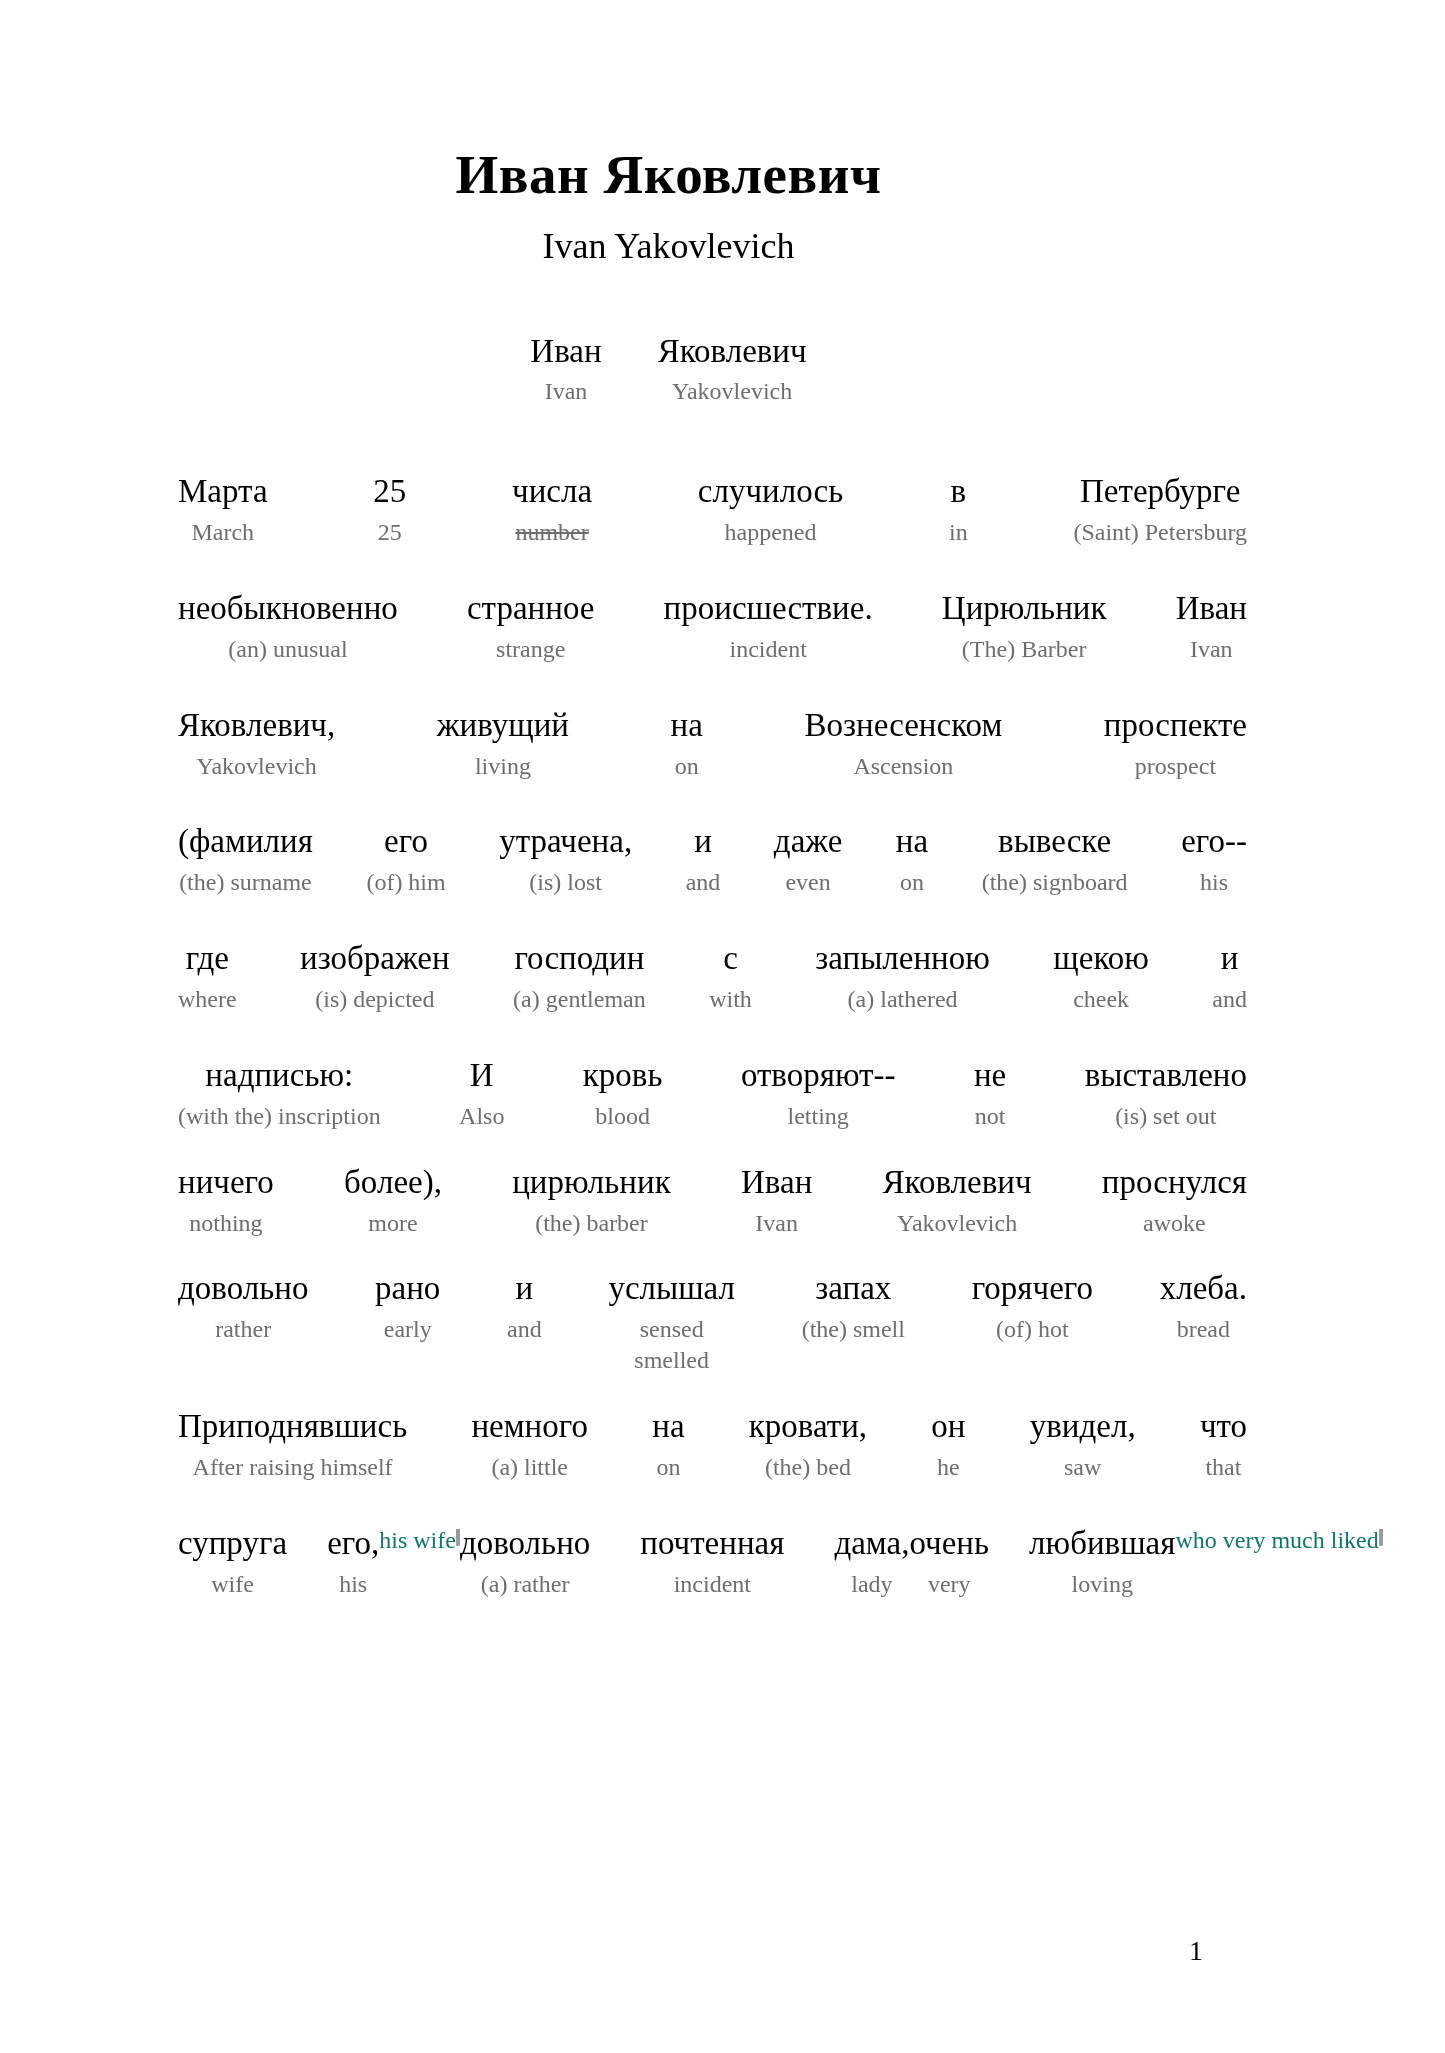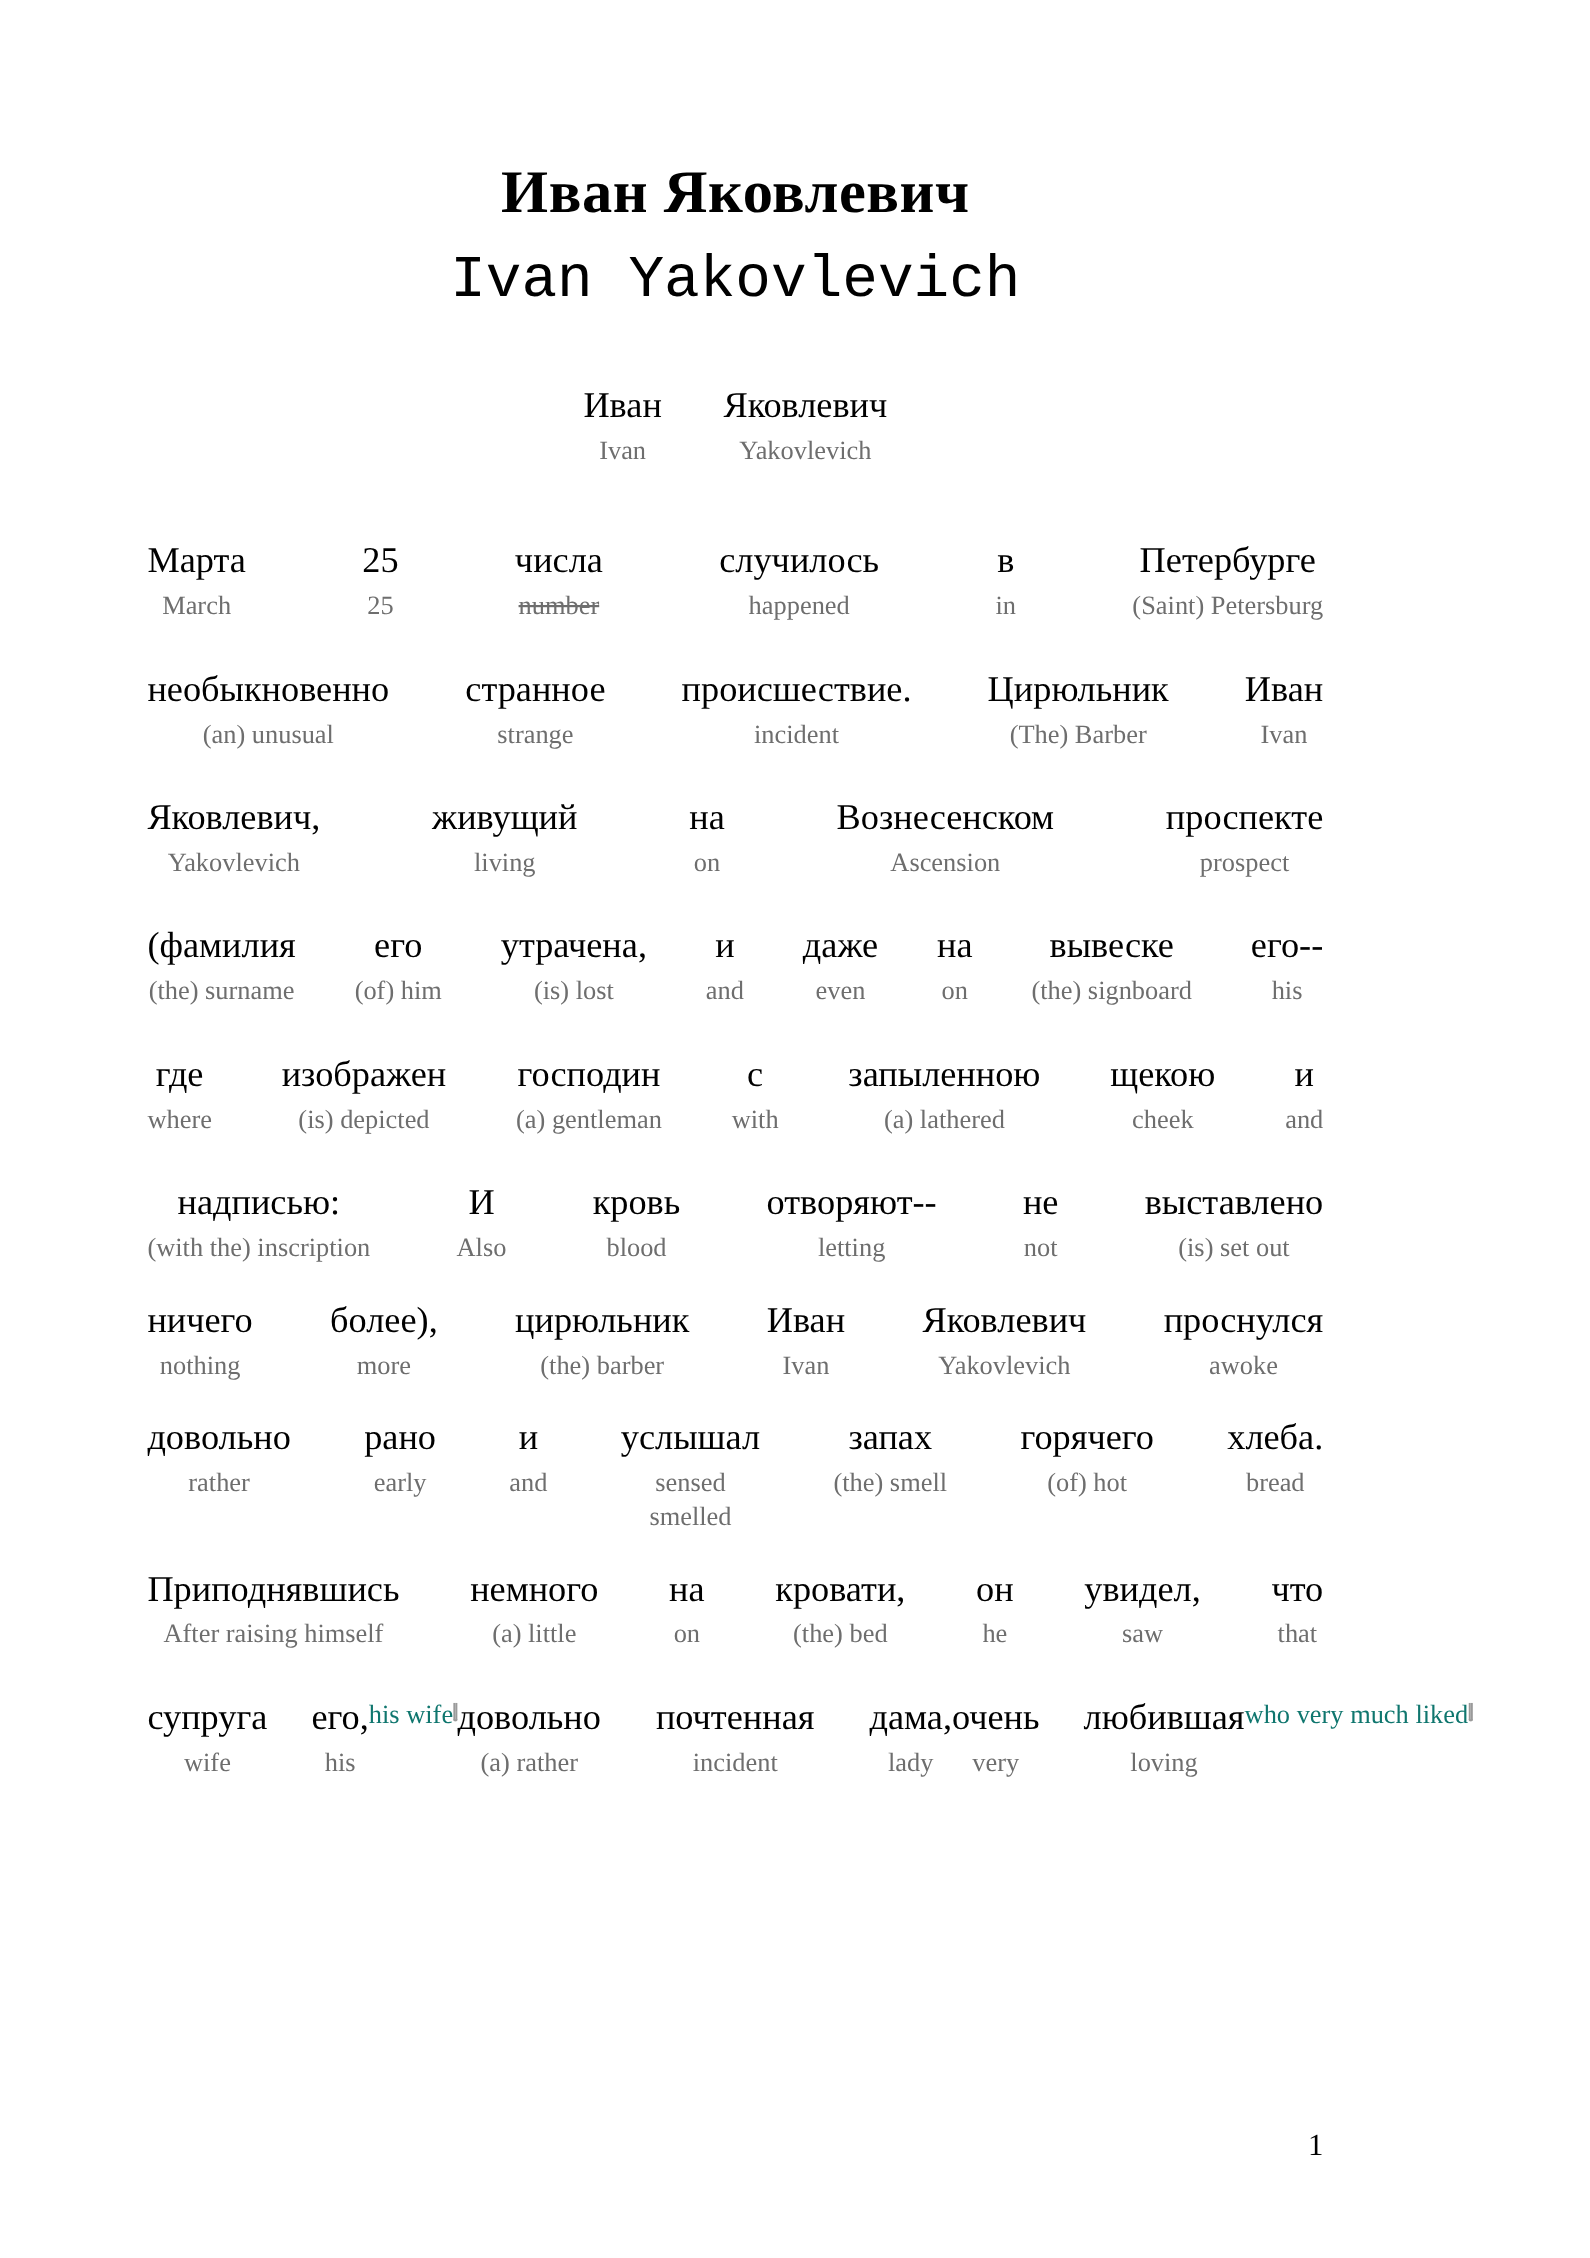--- a/index.html
+++ b/index.html
@@ -28,35 +28,35 @@
     font-weight: bold;
     font-size: 55px;
     letter-spacing: 0.5px;
     margin: 0;
     padding-top: 146px;
     line-height: 1.05;
   }
   .doc-subtitle {
     text-align: center;
     font-weight: normal;
-    font-size: 54px;
+    font-size: 36px;
     margin: 0;
     padding-top: 24px;
     line-height: 1.05;
-    font-family: Liberation Mono, monospace;
   }
 
   
   .gloss-block {
     display: flex;
     width: 100%;
     align-items: flex-start;
   }
   .gloss-block.justify {
     justify-content: space-between;
+    margin-left: 44px;
   }
   .gloss-block.center {
     justify-content: center;
   }
   .gloss-pair {
     display: flex;
     flex-direction: column;
     align-items: center;
     position: relative;
   }

